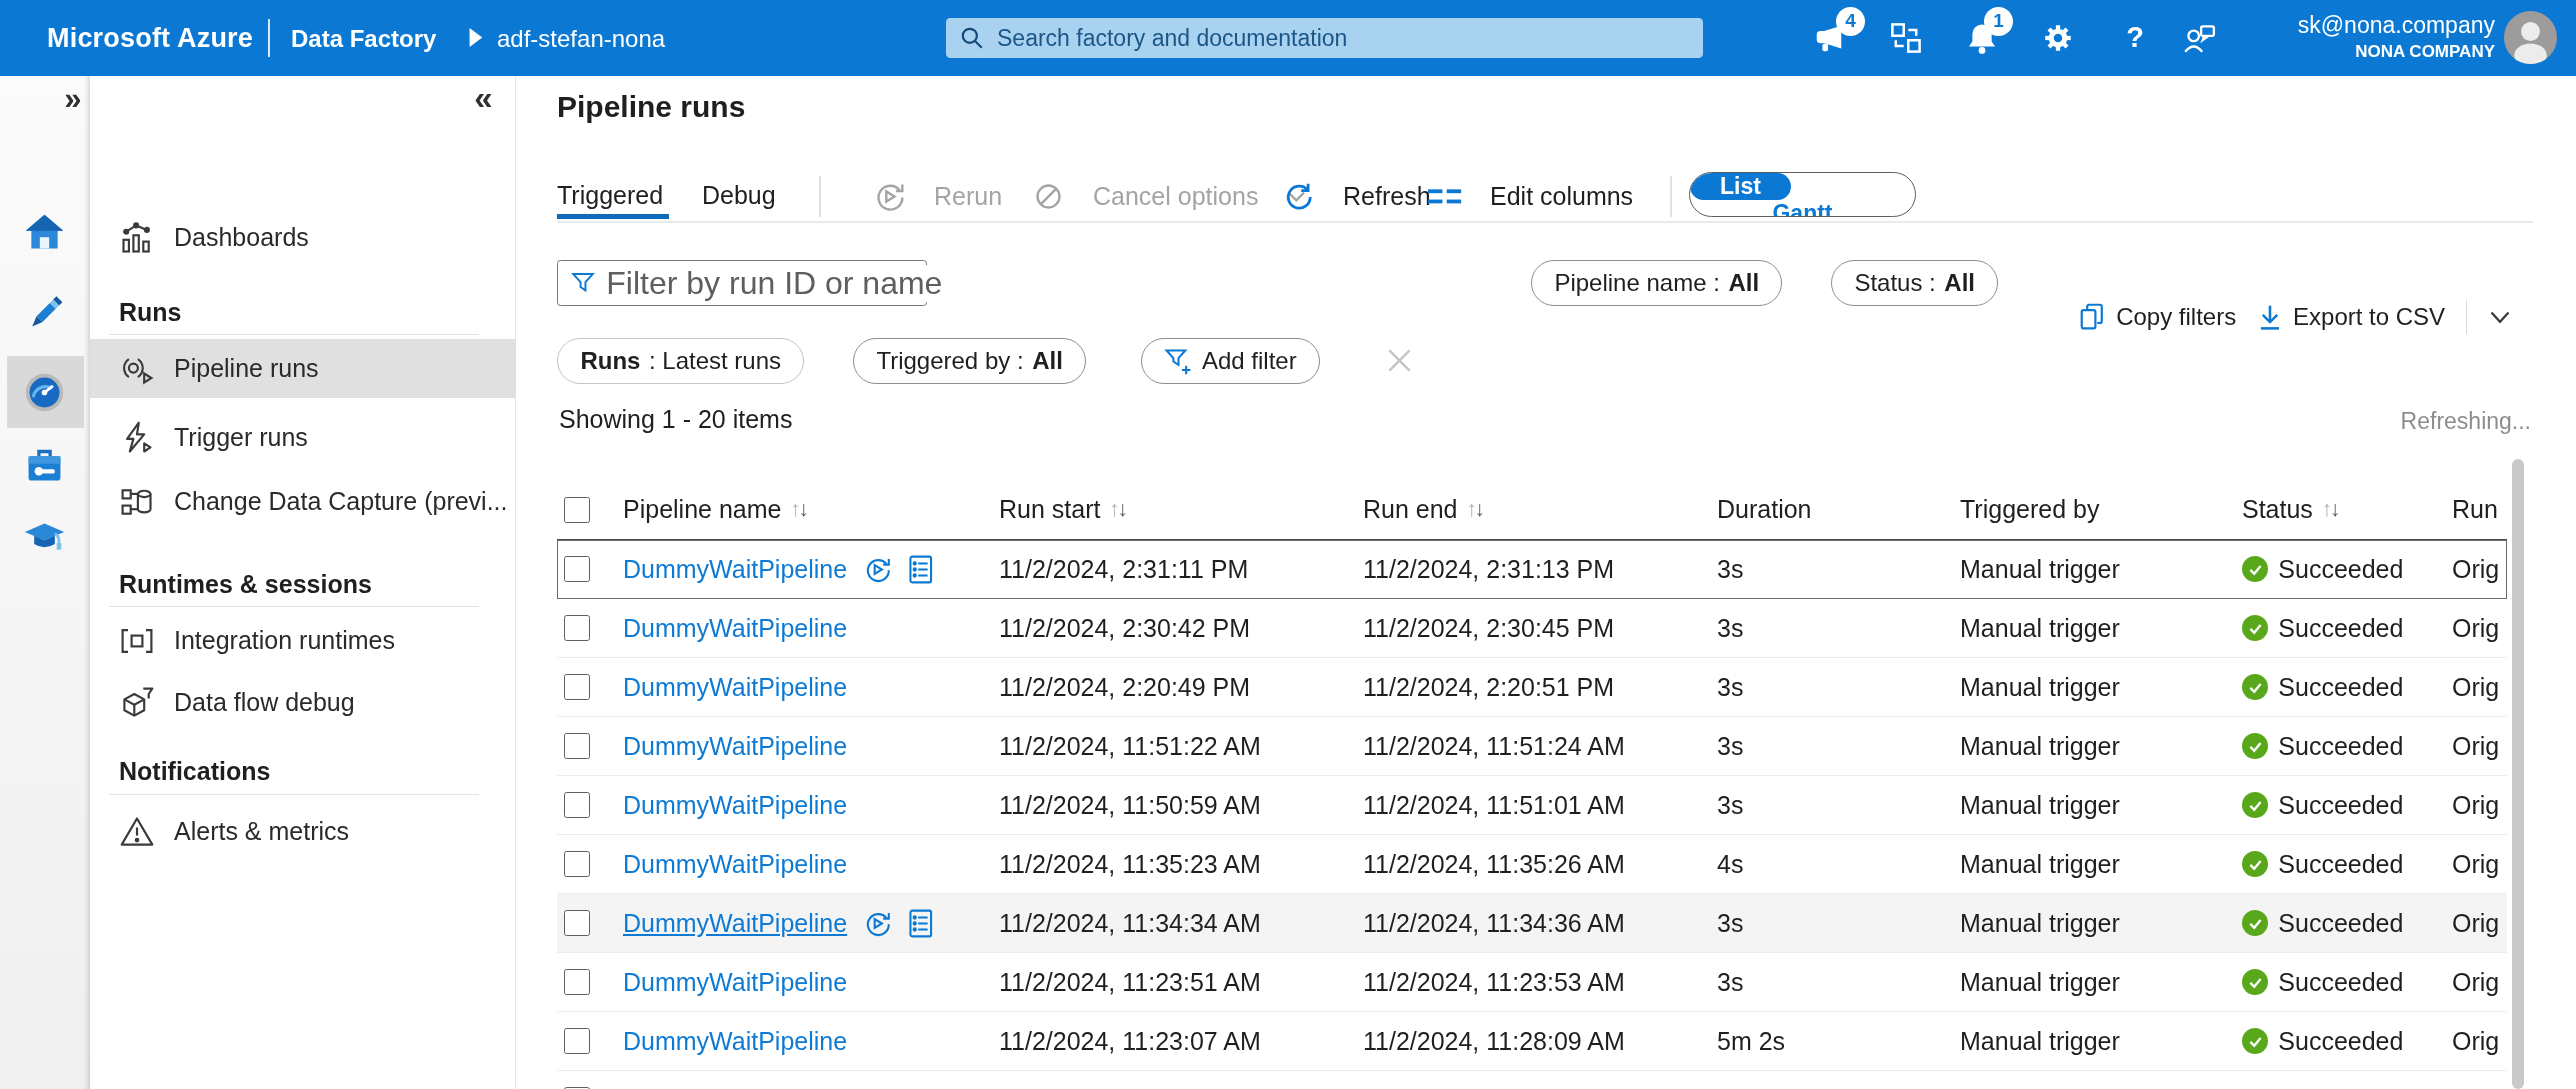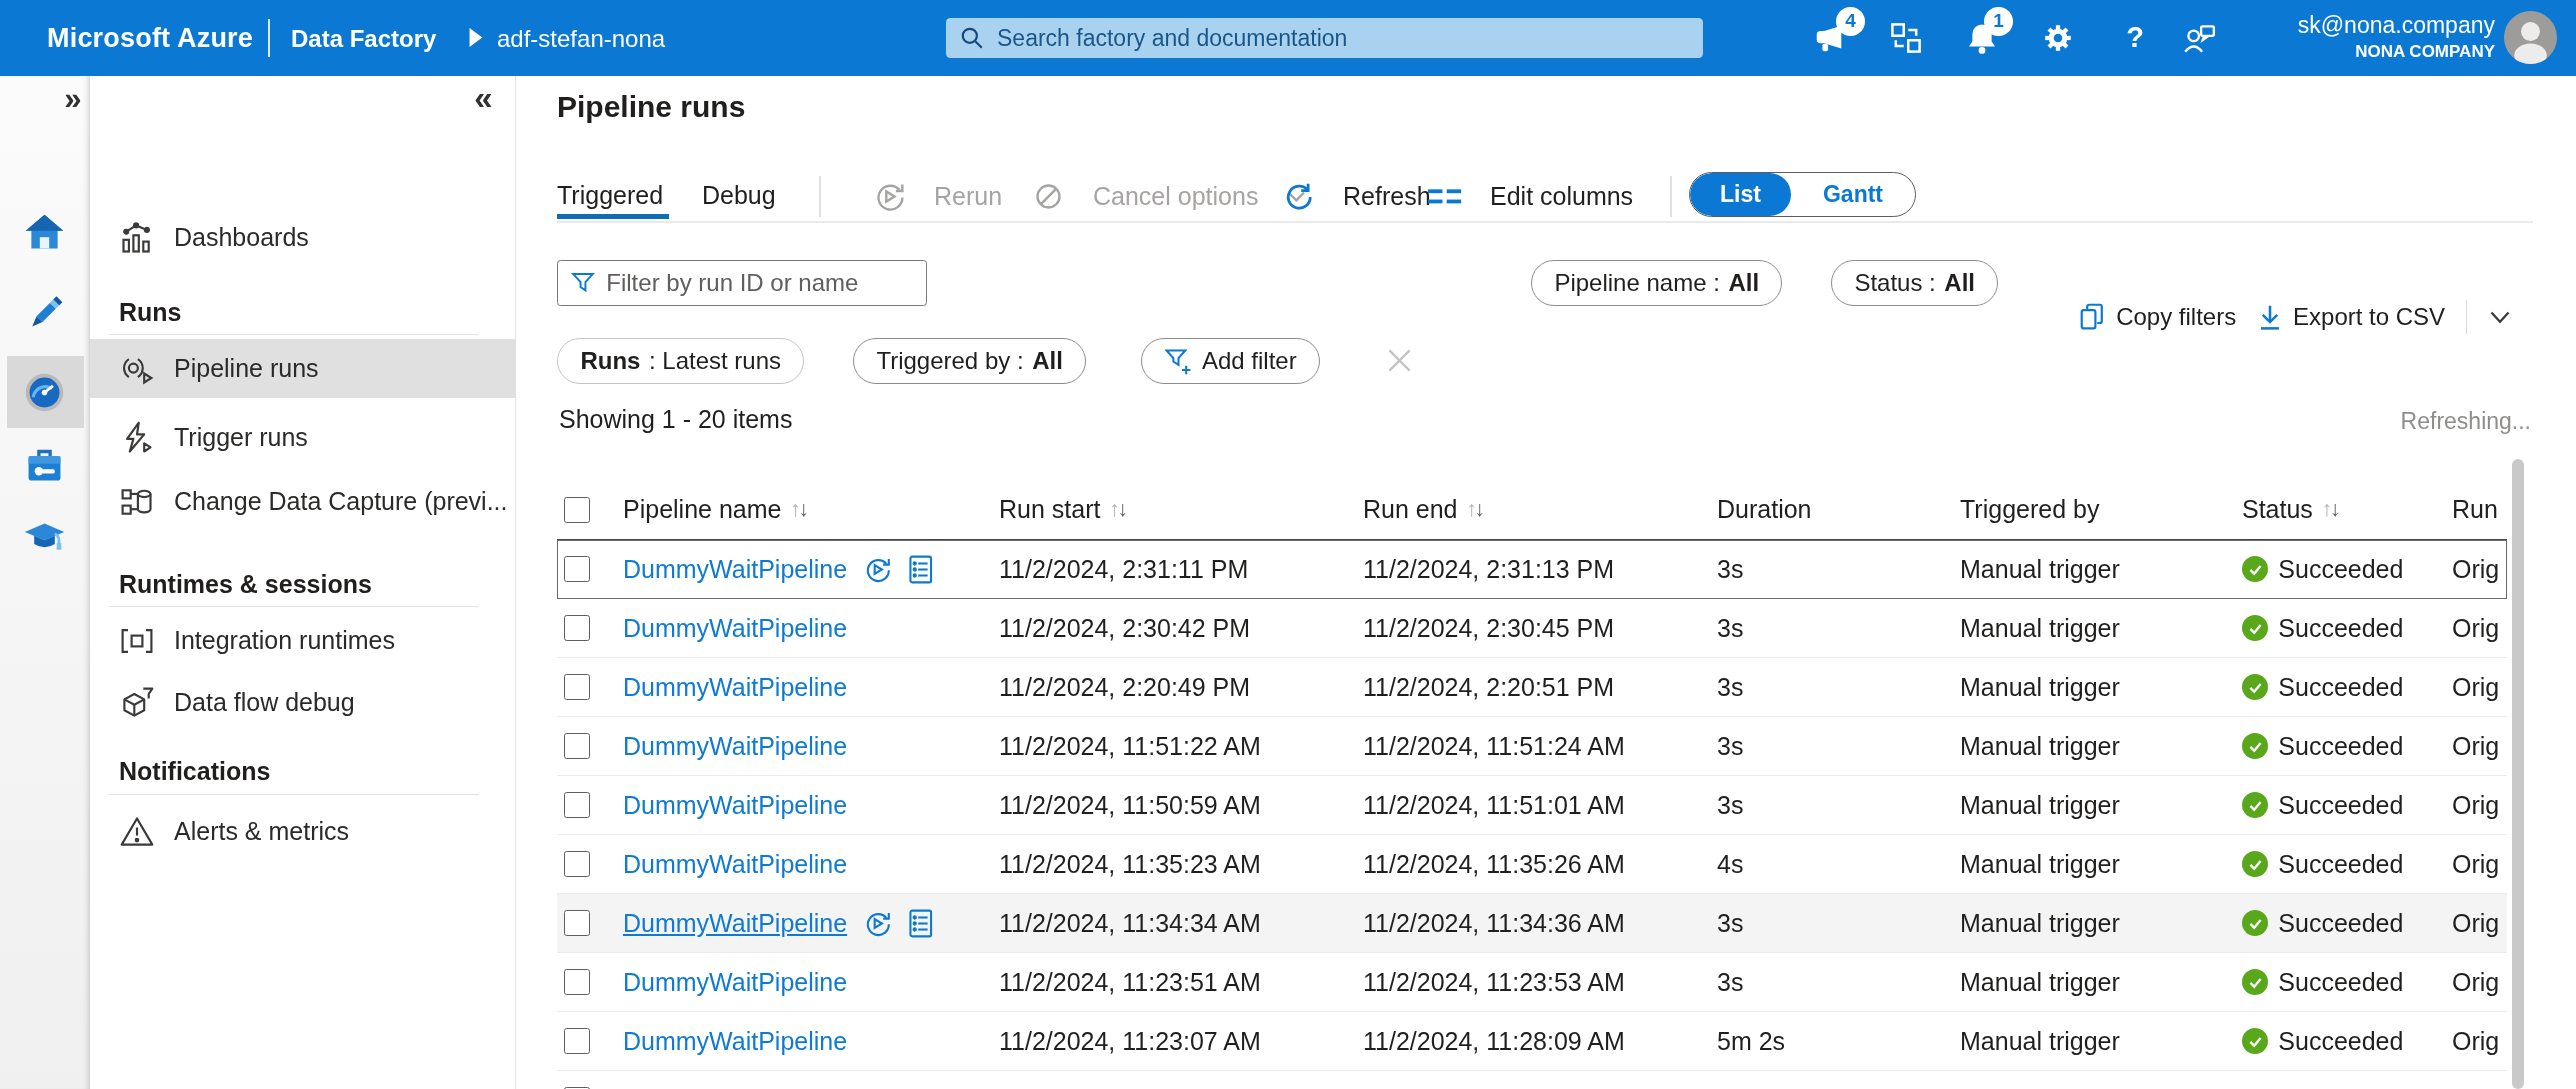--- a/index.html
+++ b/index.html
@@ -42,27 +42,27 @@
 
   
   .main { position:absolute; top:76px; left:516px; right:0; bottom:0; background:#fff; overflow:hidden; }
   .page-title { position:absolute; left:41px; top:13.8px; font-size:30px; font-weight:600; }
   .tab { position:absolute; top:105px; font-size:25px; color:#201f1e; cursor:pointer; }
   .tab-underline { position:absolute; left:41px; top:138px; width:112px; height:5.2px; background:#0f6cbd; }
   .tabs-hairline { position:absolute; left:41px; right:43px; top:145px; height:1.7px; background:#eaeaea; }
   .vdiv { position:absolute; top:100px; width:1.7px; height:41px; background:#e1e1e1; }
   .tbtn { position:absolute; top:100px; height:41px; display:flex; align-items:center; gap:28px; font-size:25px; cursor:pointer; white-space:nowrap; }
   .tbtn.disabled { color:#a6a4a2; cursor:default; }
-  .toggle { position:absolute; left:1173px; top:96px; width:227px; height:45px; border:1.7px solid #5f5d5b; border-radius:23px; display:flex; overflow:hidden; background:#fff; cursor:pointer; }
+  .toggle { position:absolute; left:1173px; top:96px; width:227px; height:45px; border:1.7px solid #5f5d5b; border-radius:23px; display:flex; overflow:hidden; background:#fff; cursor:pointer;flex-direction:column; }
   .toggle .seg { display:flex; align-items:center; justify-content:center; font-size:23px; font-weight:700; }
   .toggle .seg.on { background:#0b79d4; color:#fff; width:101px; border-radius:23px; }
   .toggle .seg.off { color:#0b79d4; flex:1; }
 
   .filter-input { position:absolute; left:41px; top:184px; width:370px; height:46px; border:1.7px solid #7a7876; border-radius:3.4px; display:flex; align-items:center; padding:0 12px; background:#fff; }
-  .filter-input input { flex:1; border:none; outline:none; font-size:24px; margin-left:10.3px; font-family:"Liberation Sans",sans-serif; color:#201f1e; }
+  .filter-input input { flex:1; border:none; outline:none; font-size:32px; margin-left:10.3px; font-family:"Liberation Sans",sans-serif; color:#201f1e; }
   .filter-input input::placeholder { color:#605e5c; opacity:1; }
   .pill { position:absolute; height:46px; border:1.7px solid #8f8d8b; border-radius:23px; display:inline-flex; align-items:center; padding:0 22.4px; font-size:24px; white-space:nowrap; background:#fff; cursor:pointer; gap:8.6px; }
   .pill.light { border-color:#c6c4c2; }
   .pill b { font-weight:700; }
   .row1 { top:184px; } .row2 { top:262px; }
   .x-clear { position:absolute; left:867px; top:268px; cursor:pointer; }
 
   .actions { position:absolute; right:64px; top:222px; height:38px; display:flex; align-items:center; gap:20.6px; font-size:24px; }
   .act { display:flex; align-items:center; gap:10.3px; cursor:pointer; white-space:nowrap; }
   .act-div { width:1.7px; height:34px; background:#dddbd9; }

